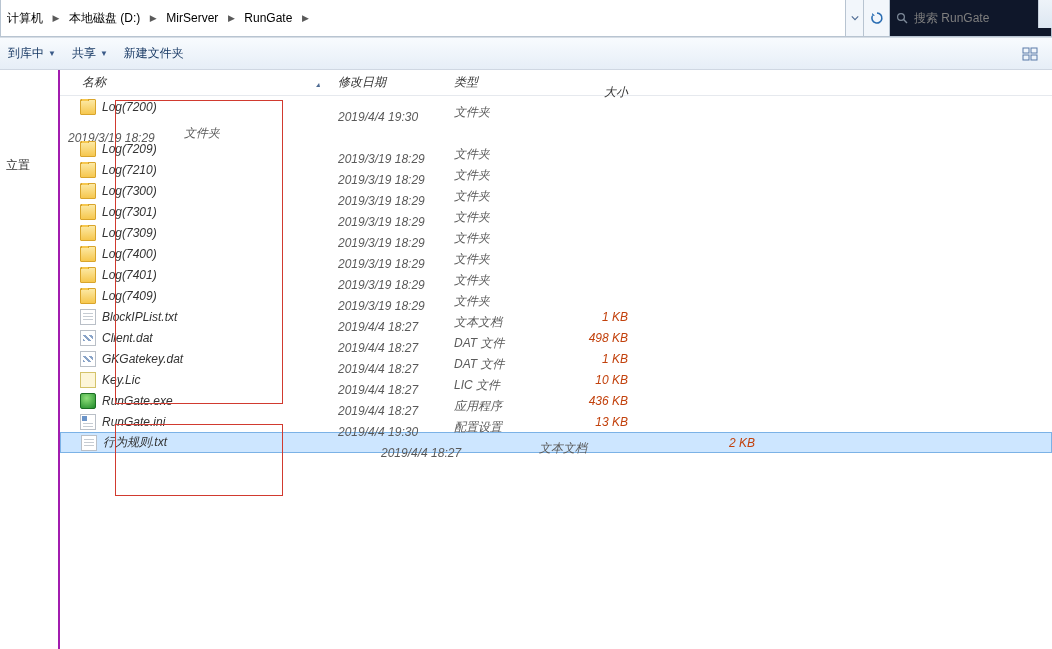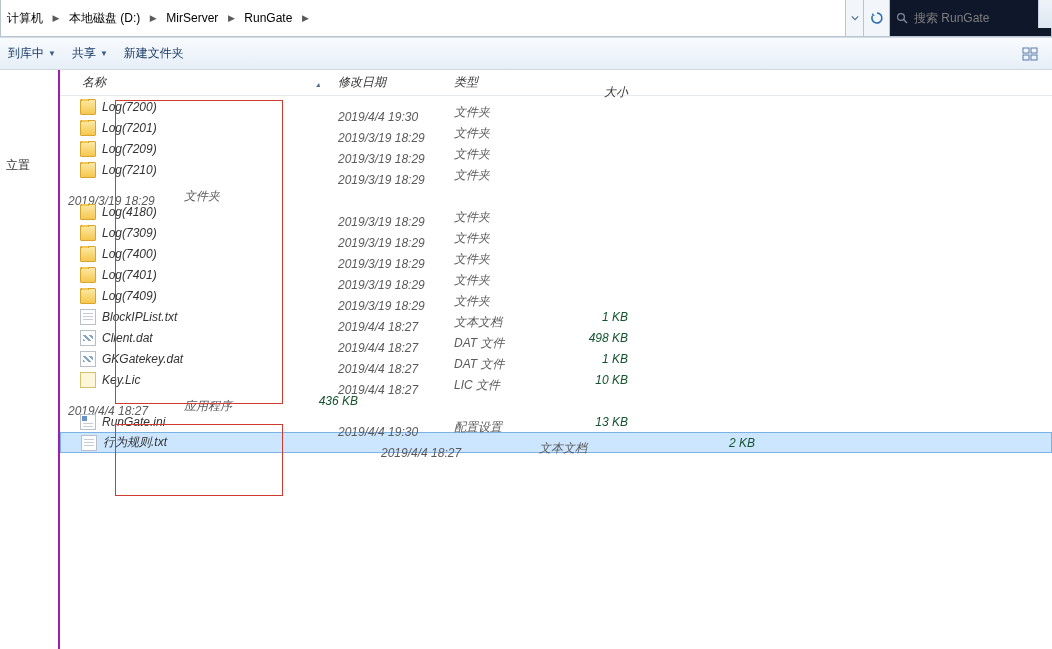--- a/index.html
+++ b/index.html
@@ -38,21 +38,21 @@
 .sort-ind { position: absolute; right: 10px; top: 6px; font-size: 8px; color: #4d6a92; }
 
 
 .filelist { position: relative; }
 .row { display: flex; align-items: center; height: 21px; }
 .row.selected { background: #cde6ff; border: 1px solid #7bb2e6; height: 21px; gap: 42px; }
 .cell { padding: 0 8px; color: #333; white-space: nowrap; overflow: hidden; }
 .cell.name { width: 270px; display: flex; align-items: center; gap: 6px; padding-left: 20px; }
 .cell.date { width: 116px; color: #5a5a5a; margin-top: 20px; }
 .cell.type { width: 120px; color: #5a5a5a; margin-top: 12px; }
-.cell.size { width: 70px; text-align: right; color: #14532d; }
+.cell.size { width: 70px; text-align: right; color: #c2410c; }
 
 
 .ico { width: 16px; height: 16px; flex: none; display: inline-block; }
 .ico-folder { background: linear-gradient(#fce9a5, #f6c74e); border: 1px solid #d9a52c; border-radius: 1px; position: relative; }
 .ico-folder::before { content: ""; position: absolute; top: -3px; left: 0; width: 6px; height: 3px; background: #f6c74e; border: 1px solid #d9a52c; border-bottom: none; border-radius: 1px 1px 0 0; }
 .ico-txt { background: #fff; border: 1px solid #b9bfc7; position: relative; }
 .ico-txt::after { content: ""; position: absolute; left: 2px; right: 2px; top: 3px; height: 1px; background: #c6ccd3; box-shadow: 0 3px 0 #c6ccd3, 0 6px 0 #c6ccd3; }
 .ico-dat { background: #fff; border: 1px solid #b9bfc7; position: relative; }
 .ico-dat::after { content: ""; position: absolute; left: 2px; right: 2px; top: 4px; height: 6px; background: repeating-linear-gradient(45deg,#8aa4c8 0 2px,#fff 2px 4px); }
 .ico-lic { background: #fdf6d8; border: 1px solid #d4c36a; }
@@ -160,24 +160,20 @@
         <div class="row">
           <div class="cell name">
             <span class="ico ico-folder"></span>
             <span>Log(7200)</span>
           </div>
           <div class="cell date">2019/4/4 19:30</div>
           <div class="cell type">文件夹</div>
           <div class="cell size"></div>
         </div>
         <div class="row">
-          <div class="cell name">
-            <span class="ico ico-folder"></span>
-            <span>Log(7201)</span>
-          </div>
           <div class="cell date">2019/3/19 18:29</div>
           <div class="cell type">文件夹</div>
           <div class="cell size"></div>
         </div>
         <div class="row">
           <div class="cell name">
             <span class="ico ico-folder"></span>
             <span>Log(7209)</span>
           </div>
           <div class="cell date">2019/3/19 18:29</div>
@@ -187,28 +183,32 @@
         <div class="row">
           <div class="cell name">
             <span class="ico ico-folder"></span>
             <span>Log(7210)</span>
           </div>
           <div class="cell date">2019/3/19 18:29</div>
           <div class="cell type">文件夹</div>
           <div class="cell size"></div>
         </div>
         <div class="row">
-          <div class="cell date">2019/3/19 18:29</div>
-          <div class="cell type">文件夹</div>
-          <div class="cell size"></div>
-        </div>
-        <div class="row">
-          <div class="cell name">
-            <span class="ico ico-folder"></span>
-            <span>Log(4180)</span>
+          <div class="cell name">
+            <span class="ico ico-folder"></span>
+            <span>Log(7300)</span>
+          </div>
+          <div class="cell date">2019/3/19 18:29</div>
+          <div class="cell type">文件夹</div>
+          <div class="cell size"></div>
+        </div>
+        <div class="row">
+          <div class="cell name">
+            <span class="ico ico-folder"></span>
+            <span>Log(7301)</span>
           </div>
           <div class="cell date">2019/3/19 18:29</div>
           <div class="cell type">文件夹</div>
           <div class="cell size"></div>
         </div>
         <div class="row">
           <div class="cell name">
             <span class="ico ico-folder"></span>
             <span>Log(7309)</span>
           </div>
@@ -273,20 +273,24 @@
         <div class="row">
           <div class="cell name">
             <span class="ico ico-lic"></span>
             <span>Key.Lic</span>
           </div>
           <div class="cell date">2019/4/4 18:27</div>
           <div class="cell type">LIC 文件</div>
           <div class="cell size">10 KB</div>
         </div>
         <div class="row">
+          <div class="cell name">
+            <span class="ico ico-exe"></span>
+            <span>RunGate.exe</span>
+          </div>
           <div class="cell date">2019/4/4 18:27</div>
           <div class="cell type">应用程序</div>
           <div class="cell size">436 KB</div>
         </div>
         <div class="row">
           <div class="cell name">
             <span class="ico ico-ini"></span>
             <span>RunGate.ini</span>
           </div>
           <div class="cell date">2019/4/4 19:30</div>

